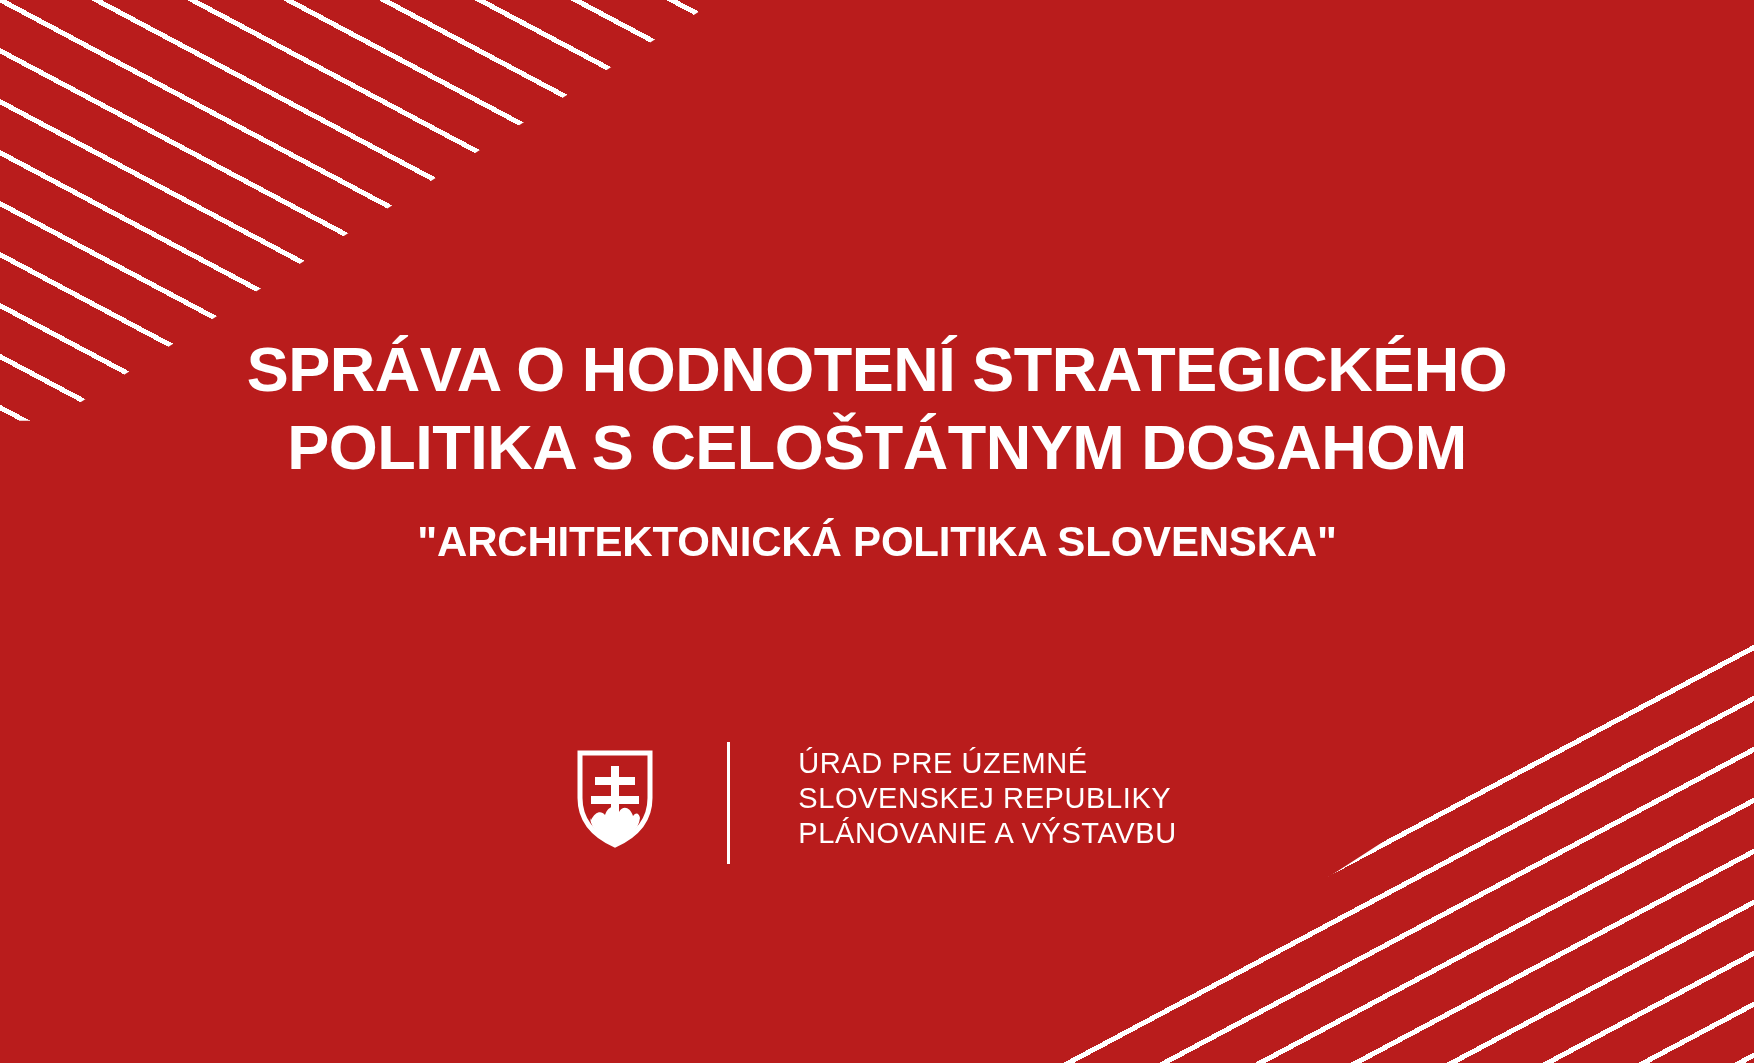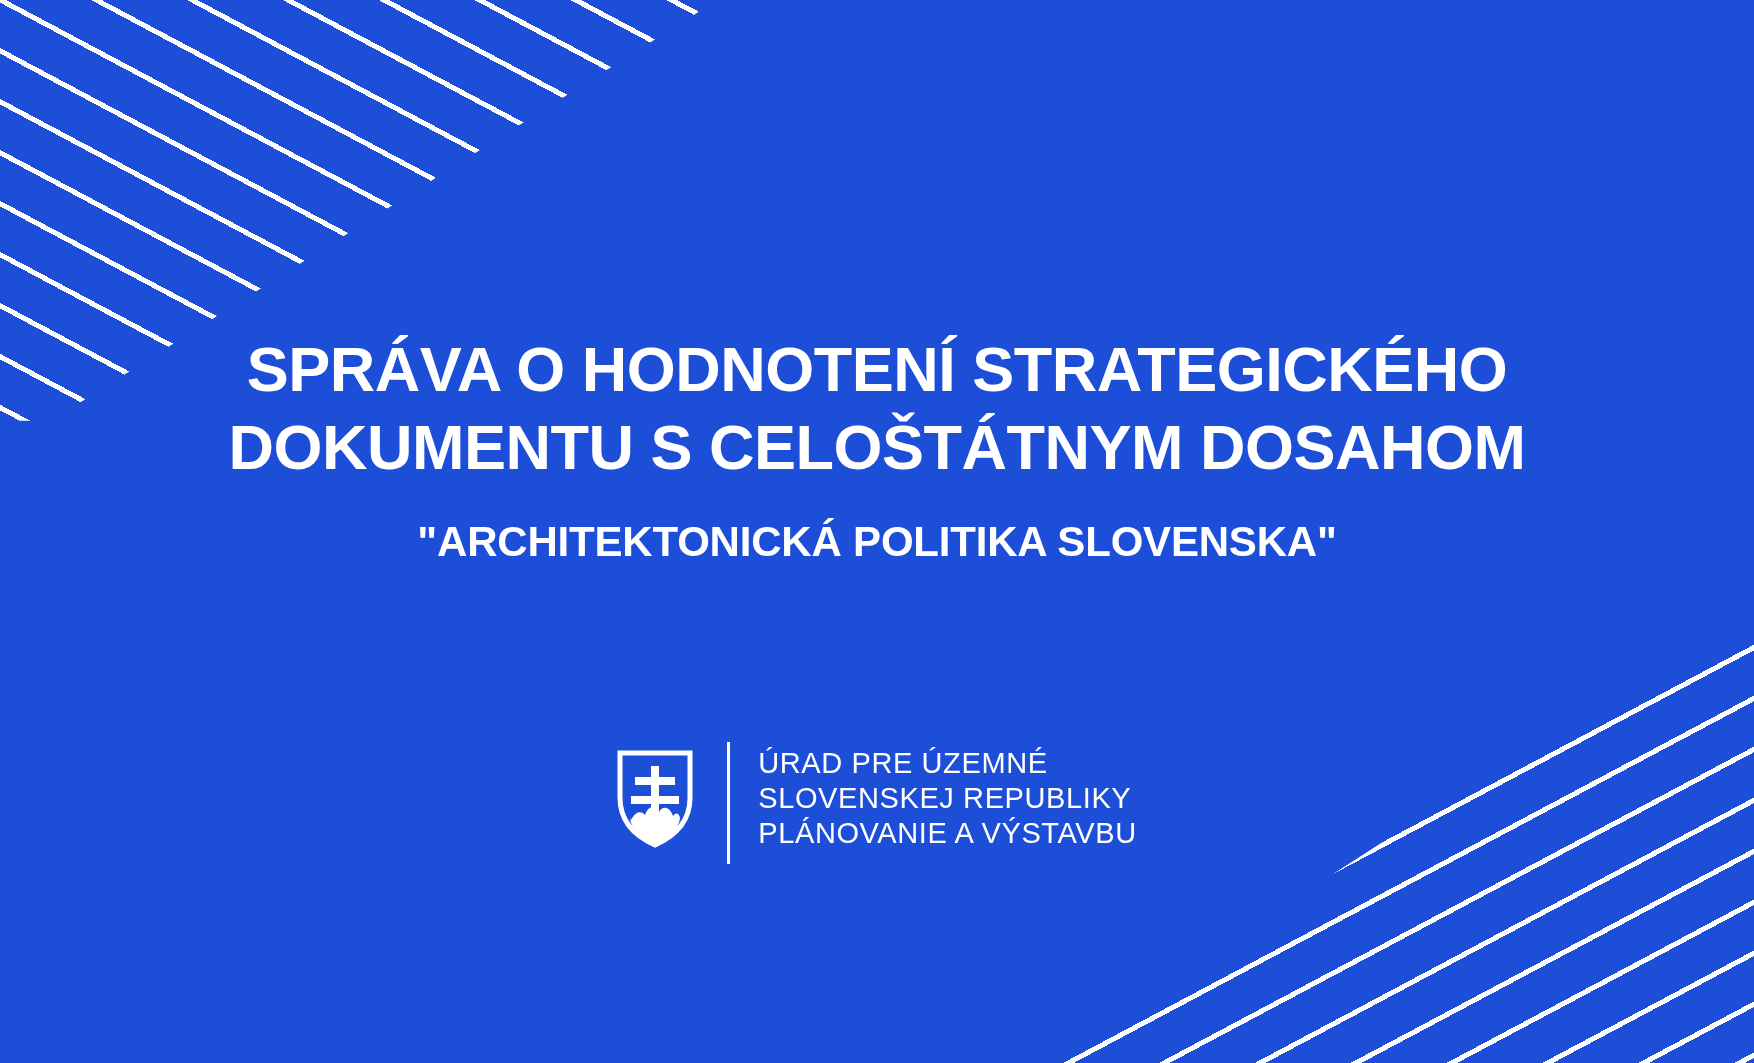--- a/index.html
+++ b/index.html
@@ -93,20 +93,21 @@
 
   
   #logo-lockup {
     position: absolute;
     left: 0;
     right: 0;
     top: 742px;
     display: flex;
     justify-content: center;
     align-items: flex-start;
+    gap: 40px;
   }
 
   #coat-of-arms {
     width: 76px;
     height: 98px;
     flex: 0 0 auto;
     margin-top: 8px;
   }
 
   #logo-divider {
@@ -128,29 +129,29 @@
     font-weight: normal;
     font-size: 29px;
     line-height: 35px;
     letter-spacing: 0.6px;
     white-space: nowrap;
   }
 </style>
 </head>
 <body style="background: rgb(23, 184, 205);">
 
-<div id="poster" style="background: #1d4ed8;">
+<div id="poster" style="background: #b91c1c;">
 
   <div id="stripes-top-left" class="stripe-panel"></div>
 
   <div id="stripes-bottom-right" class="stripe-panel"></div>
 
   <div id="headline">
     <span class="title-line">SPRÁVA O HODNOTENÍ STRATEGICKÉHO</span>
-    <span class="title-line">DOKUMENTU S CELOŠTÁTNYM DOSAHOM</span>
+    <span class="title-line">POLITIKA S CELOŠTÁTNYM DOSAHOM</span>
     <span id="subtitle">"ARCHITEKTONICKÁ POLITIKA SLOVENSKA"</span>
   </div>
 
   <div id="logo-lockup">
 
     <svg id="coat-of-arms" viewBox="0 0 76 98" xmlns="http://www.w3.org/2000/svg">
 
       <path d="M3 3 H73 V48 C73 72 58 86 38 95 C18 86 3 72 3 48 Z" fill="none" stroke="#ffffff" stroke-width="5"></path>
 
       <path d="M34 16 H42 V27 H58 V35 H42 V46 H62 V54 H42 V74 H34 V54 H14 V46 H34 V35 H18 V27 H34 Z" fill="#ffffff"></path>

